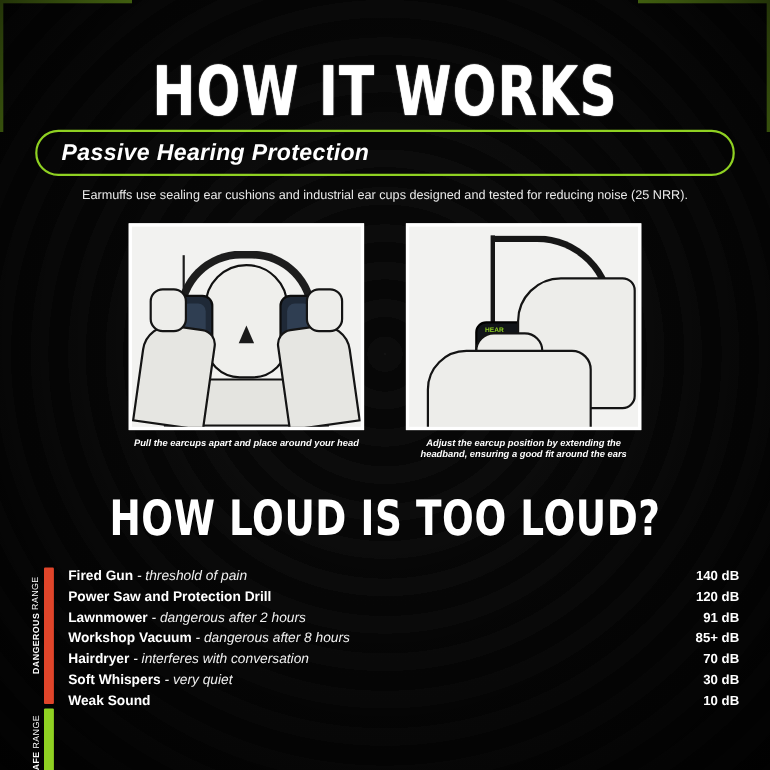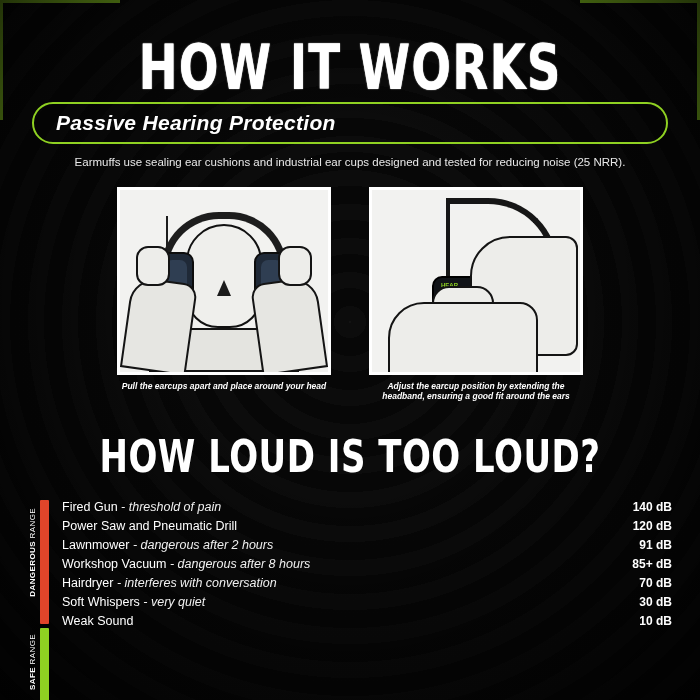--- a/index.html
+++ b/index.html
@@ -20,21 +20,21 @@
   }
   .vignette {
     position: absolute; inset: 0;
     background: radial-gradient(ellipse at 50% 44%, rgba(0,0,0,0) 32%, rgba(0,0,0,0.55) 78%, rgba(0,0,0,0.85) 100%);
     pointer-events: none;
   }
   .corner-accent { position: absolute; width: 120px; height: 120px; pointer-events: none; }
   .ca-tl { top: 0; left: 0; border-top: 3px solid #8fd122; border-left: 3px solid #8fd122; opacity: .85;}
   .ca-tr { top: 0; right: 0; border-top: 3px solid #8fd122; border-right: 3px solid #8fd122; opacity: .85;}
 
-  .content { position: relative; z-index: 3; padding: 12px 22px; }
+  .content { position: relative; z-index: 3; padding: 0 22px; margin-top: 28px; }
 
   .title {
     text-align: center;
     color: #ffffff;
     font-size: 46px;
     font-weight: 700;
     letter-spacing: 1px;
     line-height: 1;
     padding-top: 18px;
     font-family: "DejaVu Sans", sans-serif;
@@ -104,21 +104,21 @@
   .rows { margin-left: 30px; }
   .row {
     display: flex;
     align-items: baseline;
     justify-content: space-between;
     padding: 2.5px 0;
     color: #ffffff;
     font-size: 12.5px;
   }
   .row .lbl { white-space: nowrap; }
-  .row .lbl b { font-weight: 400; }
+  .row .lbl b { font-weight: 700; }
   .row .lbl i { font-style: italic; font-weight: 400; color: #f0f0f0; }
   .row .db { font-weight: 700; font-size: 12px; white-space: nowrap; }
 
   .bars { position: absolute; left: 0; top: 0; width: 26px; height: 100%; }
   .bar {
     position: absolute; left: 8px; width: 9px;
     border-radius: 1px;
   }
   .bar.danger { background: #e0452a; }
   .bar.safe { background: #8fd122; }
@@ -244,21 +244,21 @@
           <span>SAFE</span>&nbsp;<span class="rangeword">RANGE</span>
         </div>
       </div>
 
       <div class="rows">
         <div class="row">
           <div class="lbl"><b>Fired Gun</b> <i>- threshold of pain</i></div>
           <div class="db">140 dB</div>
         </div>
         <div class="row">
-          <div class="lbl"><b>Power Saw and Pneumatic Drill</b> <i></i></div>
+          <div class="lbl"><b>Power Saw and Protection Drill</b> <i></i></div>
           <div class="db">120 dB</div>
         </div>
         <div class="row">
           <div class="lbl"><b>Lawnmower</b> <i>- dangerous after 2 hours</i></div>
           <div class="db">91 dB</div>
         </div>
         <div class="row">
           <div class="lbl"><b>Workshop Vacuum</b> <i>- dangerous after 8 hours</i></div>
           <div class="db">85+ dB</div>
         </div>

